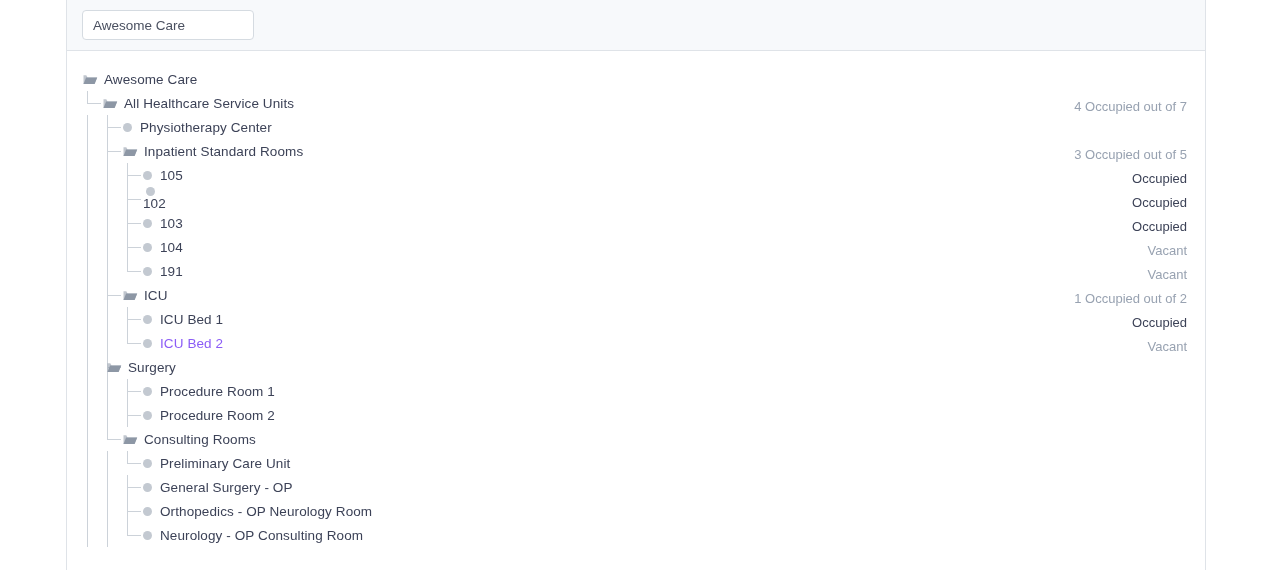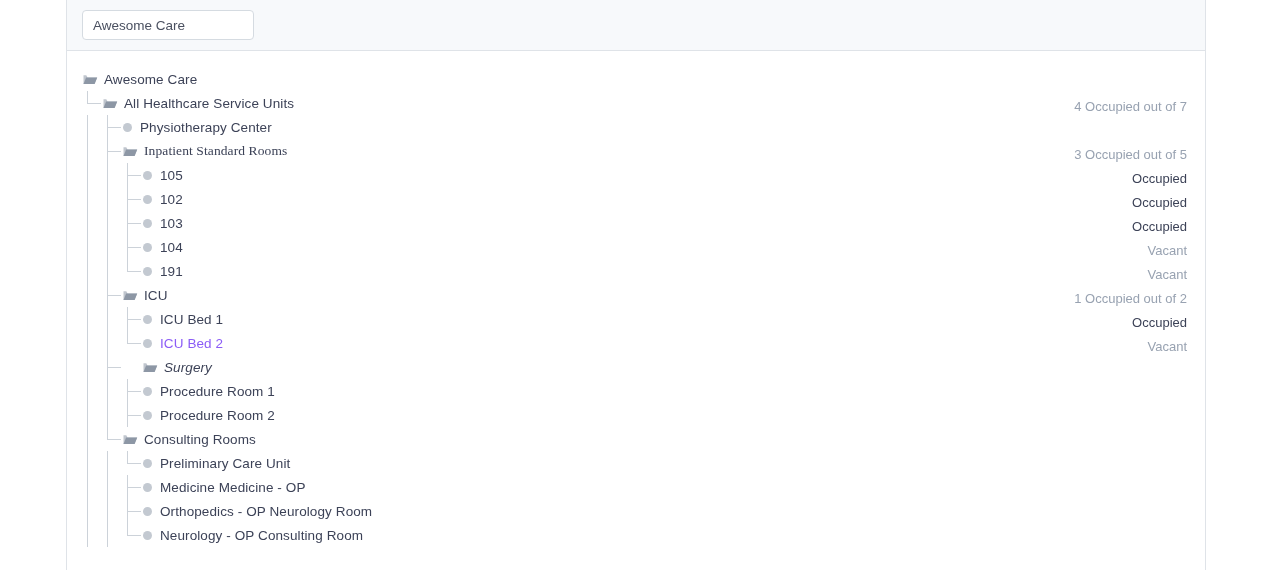--- a/index.html
+++ b/index.html
@@ -199,21 +199,21 @@
             <div class="vline" style="left: 40px;"></div>
             <div class="hline" style="left: 40px; width: 14px;"></div>
           </div>
           <div class="node-main" style="margin-left: 56px;">
             <span class="folder-icon">
               <svg width="15" height="13" viewBox="0 0 15 13">
                 <path d="M0.5 2.2 L0.5 11 L11.6 11 L14.2 4.6 L4.6 4.6 L3.3 2.2 Z" fill="#8d97a5" opacity="0.55"></path>
                 <path d="M0.5 11 L3.1 4.6 L14.2 4.6 L11.6 11 Z" fill="#8d97a5"></path>
               </svg>
             </span>
-            <span class="node-label" style="color: rgb(60, 66, 87); font-family: Liberation Serif, serif;">Inpatient Standard Rooms</span>
+            <span class="node-label" style="color: rgb(60, 66, 87);">Inpatient Standard Rooms</span>
           </div>
           <div class="node-status status-muted">3 Occupied out of 5</div>
         </div>
         <div class="tree-row">
           <div class="connector">
             <div class="vline" style="left: 20px;"></div>
             <div class="vline" style="left: 40px;"></div>
             <div class="vline" style="left: 60px;"></div>
             <div class="hline" style="left: 60px; width: 14px;"></div>
           </div>
@@ -223,21 +223,21 @@
           </div>
           <div class="node-status status-occupied">Occupied</div>
         </div>
         <div class="tree-row">
           <div class="connector">
             <div class="vline" style="left: 20px;"></div>
             <div class="vline" style="left: 40px;"></div>
             <div class="vline" style="left: 60px;"></div>
             <div class="hline" style="left: 60px; width: 14px;"></div>
           </div>
-          <div class="node-main" style="margin-left: 76px;">
+          <div class="node-main" style="margin-left: 76px; flex-direction: column;">
             <span class="dot-icon" style="background: rgb(195, 201, 209);"></span>
             <span class="node-label" style="color: rgb(60, 66, 87);">102</span>
           </div>
           <div class="node-status status-occupied">Occupied</div>
         </div>
         <div class="tree-row">
           <div class="connector">
             <div class="vline" style="left: 20px;"></div>
             <div class="vline" style="left: 40px;"></div>
             <div class="vline" style="left: 60px;"></div>
@@ -317,21 +317,21 @@
             <span class="node-label" style="color: #8b5cf6;">ICU Bed 2</span>
           </div>
           <div class="node-status status-muted">Vacant</div>
         </div>
         <div class="tree-row">
           <div class="connector">
             <div class="vline" style="left: 20px;"></div>
             <div class="vline" style="left: 40px;"></div>
             <div class="hline" style="left: 40px; width: 14px;"></div>
           </div>
-          <div class="node-main" style="margin-left: 76px; font-style: italic;">
+          <div class="node-main" style="margin-left: 40px;">
             <span class="folder-icon">
               <svg width="15" height="13" viewBox="0 0 15 13">
                 <path d="M0.5 2.2 L0.5 11 L11.6 11 L14.2 4.6 L4.6 4.6 L3.3 2.2 Z" fill="#8d97a5" opacity="0.55"></path>
                 <path d="M0.5 11 L3.1 4.6 L14.2 4.6 L11.6 11 Z" fill="#8d97a5"></path>
               </svg>
             </span>
             <span class="node-label" style="color: rgb(60, 66, 87);">Surgery</span>
           </div>
         </div>
         <div class="tree-row">
@@ -388,21 +388,21 @@
         </div>
         <div class="tree-row">
           <div class="connector">
             <div class="vline" style="left: 20px;"></div>
             <div class="vline" style="left: 40px;"></div>
             <div class="vline" style="left: 60px;"></div>
             <div class="hline" style="left: 60px; width: 14px;"></div>
           </div>
           <div class="node-main" style="margin-left: 76px;">
             <span class="dot-icon" style="background: rgb(195, 201, 209);"></span>
-            <span class="node-label" style="color: rgb(60, 66, 87);">Medicine Medicine - OP</span>
+            <span class="node-label" style="color: rgb(60, 66, 87);">General Surgery - OP</span>
           </div>
         </div>
         <div class="tree-row">
           <div class="connector">
             <div class="vline" style="left: 20px;"></div>
             <div class="vline" style="left: 40px;"></div>
             <div class="vline" style="left: 60px;"></div>
             <div class="hline" style="left: 60px; width: 14px;"></div>
           </div>
           <div class="node-main" style="margin-left: 76px;">

